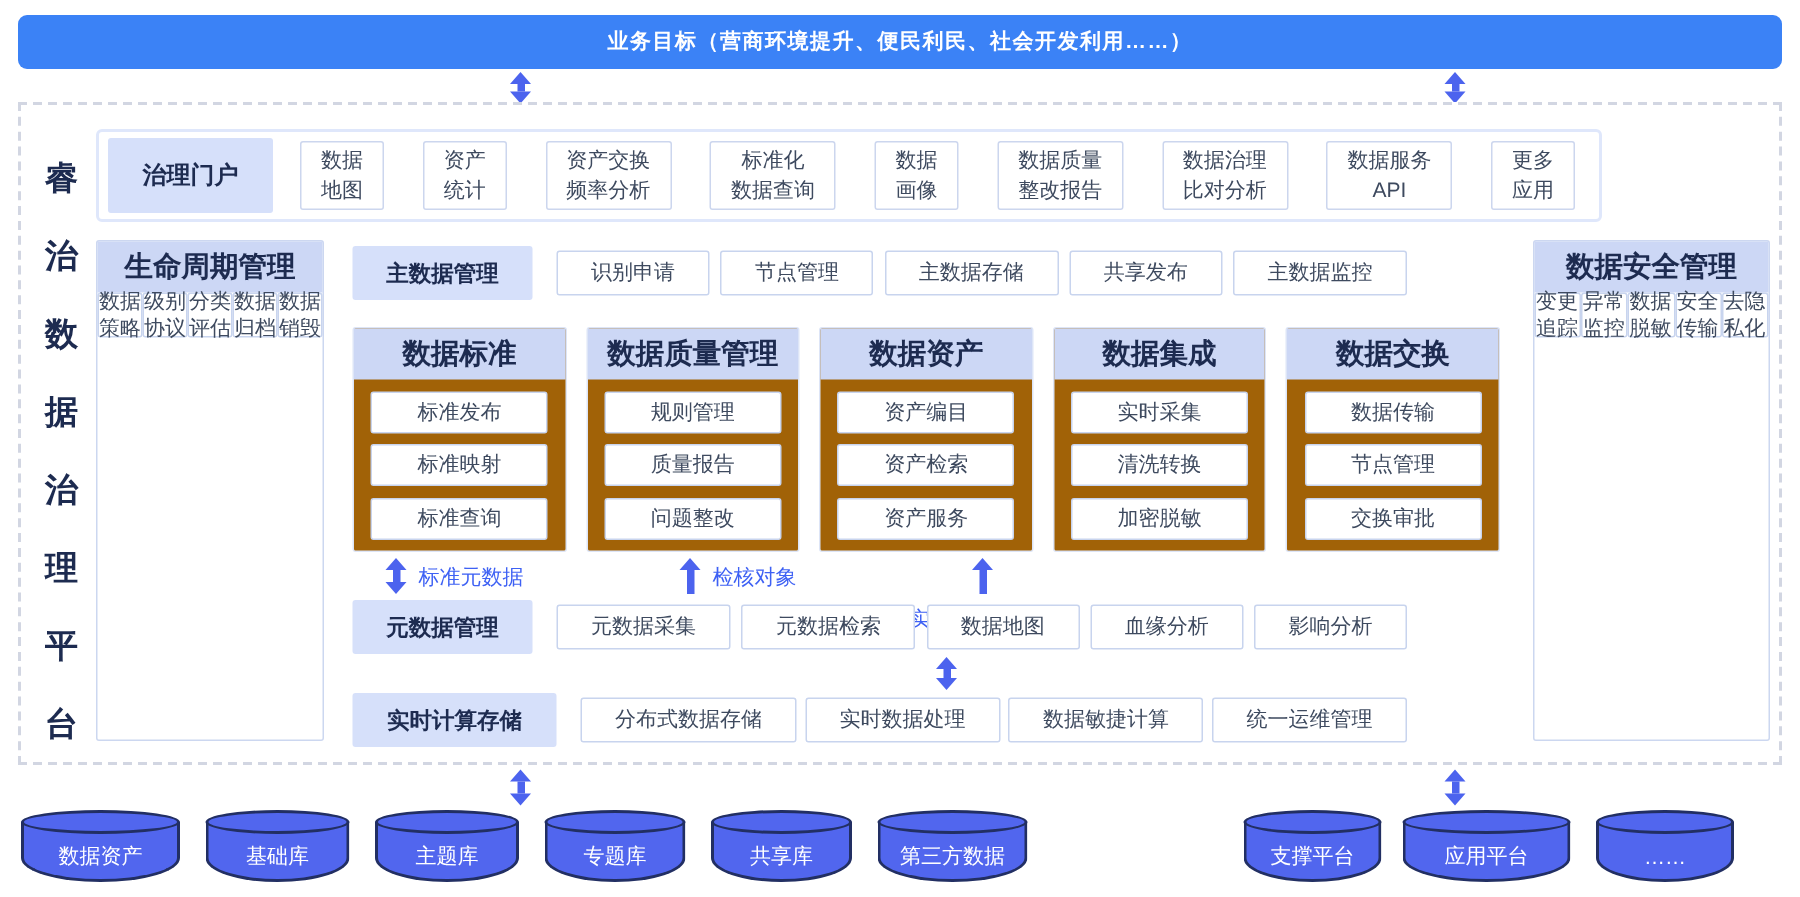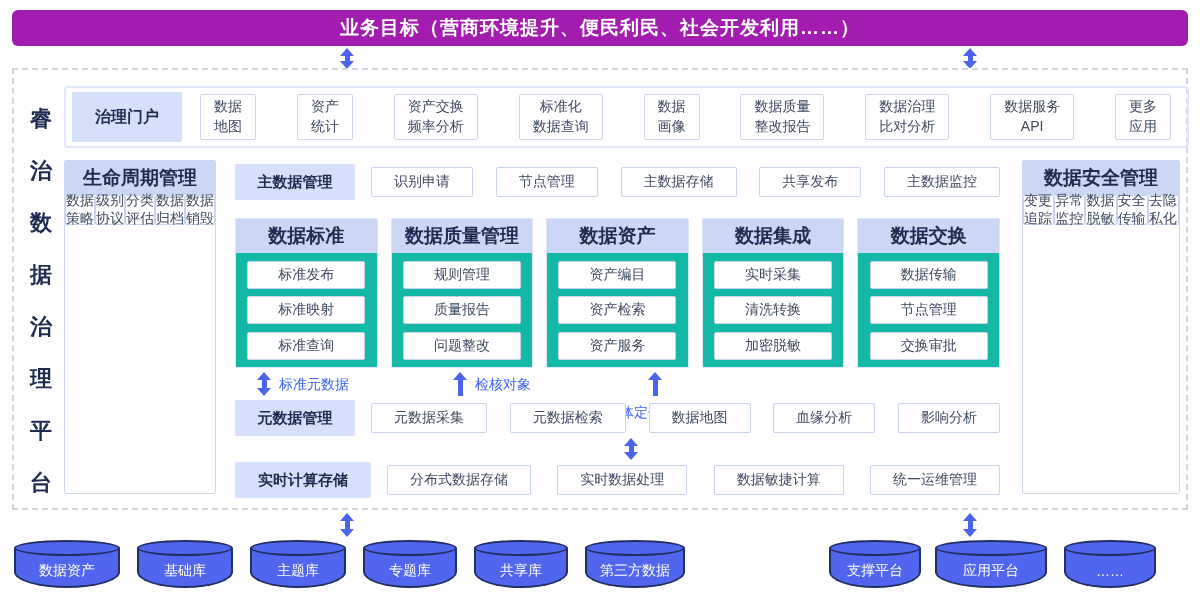--- a/index.html
+++ b/index.html
@@ -1,42 +1,42 @@
 <!DOCTYPE html>
 <html><head>
 <meta charset="utf-8">
 <style>
   * { margin:0; padding:0; box-sizing:border-box; }
   body { background:#ffffff; font-family:"Liberation Sans","DejaVu Sans",sans-serif; }
   #canvas { position:relative; width:1200px; height:598px; background:#fff; overflow:hidden; }
 
   
   .banner { position:absolute; left:12px; top:10px; width:1176px; height:36px;
-    background:#a21caf; border-radius:6px; color:#fff; font-size:19px; font-weight:bold;
+    background:#3b82f6; border-radius:6px; color:#fff; font-size:14px; font-weight:bold;
     display:flex; align-items:center; justify-content:center; letter-spacing:1px; }
 
   
   .platform { position:absolute; left:12px; top:68px; width:1176px; height:442px;
     border:2px dashed #d2d6e2; background:#fff; }
 
   
   .vtitle { position:absolute; left:26px; top:104px; width:30px; display:flex;
     flex-direction:column; gap:22px; align-items:center; color:#1d2b50;
     font-size:22px; font-weight:bold; }
 
   
   .varrow { display:inline-flex; flex-direction:column; align-items:center; width:14px; }
   .varrow .bar { width:5px; background:#4c63ee; flex:1; min-height:5px; }
   .tri { width:0; height:0; border-left:7px solid transparent; border-right:7px solid transparent; }
   .tri.up { border-bottom:8px solid #4c63ee; }
   .tri.down { border-top:8px solid #4c63ee; }
   .abs { position:absolute; }
 
   
-  .portal { position:absolute; left:64px; top:86px; width:1125px; height:62px;
+  .portal { position:absolute; left:64px; top:86px; width:1004px; height:62px;
     border:2px solid #dfe7fb; border-radius:4px; display:flex; align-items:center;
     padding:0 16px 0 6px; }
   .r-label { background:#d6e0fa; color:#1d2b50; font-weight:bold; font-size:16px;
     display:flex; align-items:center; justify-content:center; border-radius:2px; flex:none; }
   .portal .r-label { width:110px; height:50px; }
   .portal-items { flex:1; display:flex; justify-content:space-between; margin-left:18px; align-items:center; }
   .pitem { height:46px; border:1px solid #ccd6ee; border-radius:2px; background:#fff;
     padding:0 13px; display:flex; flex-direction:column; justify-content:center;
     text-align:center; font-size:14px; line-height:1.4; color:#3e4a5f; }
 
@@ -46,29 +46,29 @@
     height:34px; display:flex; align-items:center; justify-content:center; }
   .side-items { display:flex; flex-direction:row; justify-content:space-evenly;
     height:calc(100% - 34px); }
   .i-box { border:1px solid #c8d4ee; border-radius:2px; background:#fff; color:#3e4a5f;
     font-size:14px; height:30px; display:flex; align-items:center; justify-content:center;
     margin:0 auto; }
   .side-col .i-box { width:120px; }
   #security-col .i-box { width:126px; }
 
   
-  .band { position:absolute; left:235px; width:765px; height:36px; display:flex; align-items:center; }
+  .band { position:absolute; left:235px; width:703px; height:36px; display:flex; align-items:center; }
   .band .r-label { width:120px; height:36px; font-size:15px; }
   .band-items { flex:1; display:flex; justify-content:space-between; margin-left:16px; }
   .band-items .i-box { height:30px; padding:0 22px; margin:0; }
 
   
   .cap-row { position:absolute; left:235px; top:218px; width:765px; height:150px;
     display:flex; gap:13px; }
-  .cap-col { flex:1; border:1px solid #dde5f7; border-radius:2px; background:#14b8a6;
+  .cap-col { flex:1; border:1px solid #dde5f7; border-radius:2px; background:#a16207;
     display:flex; flex-direction:column; }
   .cap-items { flex:1; display:flex; flex-direction:column; justify-content:space-evenly; }
   .cap-col .i-box { width:118px; height:28px; }
 
   
   .flow-row { position:absolute; left:235px; top:372px; width:765px; height:26px; }
   .flow-g { position:absolute; top:0; display:flex; align-items:flex-end; gap:8px; }
   .flow-g .varrow { height:24px; }
   .flow-label { color:#3e61f4; font-size:14px; padding-bottom:2px; }
 

